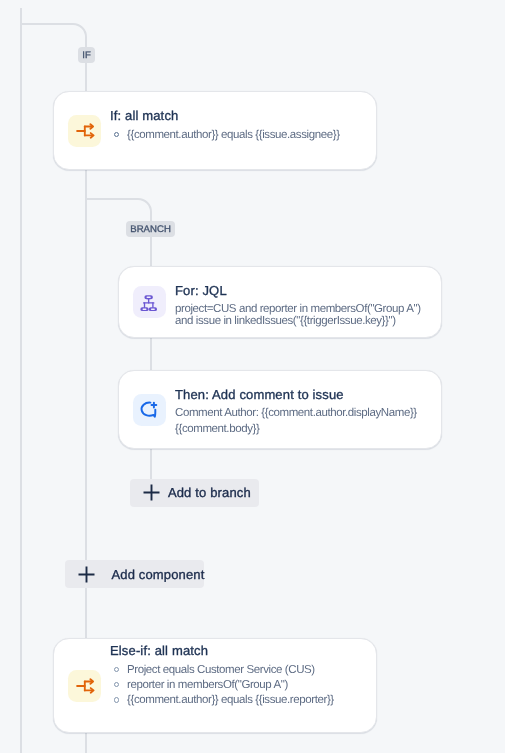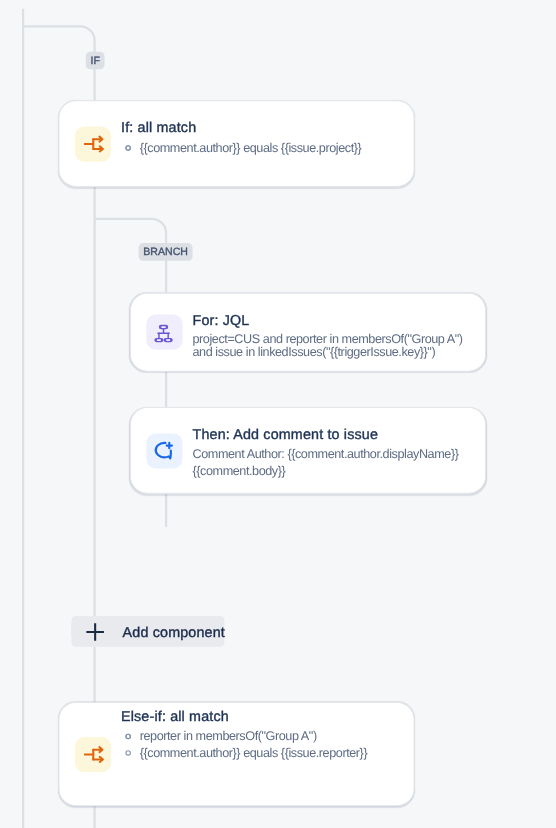--- a/index.html
+++ b/index.html
@@ -70,21 +70,21 @@
       </svg>
     </div>
     <div class="card-body" style="top:16px;">
       <div class="card-title">If: all match</div>
       <div style="height:4px"></div>
       <div class="cond">
         <span class="dot"></span>
       </div>
       <div class="cond">
         <span class="dot"></span>
-        <span>{{comment.author}} equals {{issue.project}}</span>
+        <span>{{comment.author}} equals {{issue.assignee}}</span>
       </div>
     </div>
   </div>
 
   <div class="card" style="left:118px;top:370px;width:324px;height:79px;">
     <div class="iconbox" style="background:#e9f2fe;">
       <svg width="33" height="32" viewBox="0 0 33 32" fill="none" stroke="#1868e8" stroke-width="1.95" stroke-linecap="round" stroke-linejoin="round">
         <path d="M17.4 8.6 A8.0 6.6 0 1 0 20.5 20.9 L21.8 22.8 Q22.3 20.6 22.3 18.4 L22.3 15.6"></path>
         <path d="M20.9 8.6 V13.5 M18.5 11.05 H23.3"></path>
       </svg>
@@ -116,20 +116,26 @@
       </svg>
     </div>
     <div class="card-body" style="top:16px;">
       <div class="card-title">For: JQL</div>
       <div style="height:4px"></div>
       <div class="sub" style="line-height:12px;">project=CUS and reporter in membersOf("Group A")</div>
       <div class="sub" style="line-height:12px;">and issue in linkedIssues("{{triggerIssue.key}}")</div>
     </div>
   </div>
 
+  <div class="btn" style="left:129.6px;top:479px;width:129.4px;height:27.5px;padding-left:13.3px;gap:8px;">
+    <svg class="plus" width="17" height="17" viewBox="0 0 17 17" stroke="#1c2b45" stroke-width="1.9" stroke-linecap="butt">
+      <path d="M8.5 0.5 V16.5 M0.5 8.5 H16.5"></path>
+    </svg>
+    <span>Add to branch</span>
+  </div>
 
   <div class="btn" style="left:65.1px;top:560px;width:139.4px;height:28px;padding-left:13.3px;gap:8px;justify-content:space-between;">
     <svg class="plus" width="17" height="17" viewBox="0 0 17 17" stroke="#1c2b45" stroke-width="1.9" stroke-linecap="butt">
       <path d="M8.5 0.5 V16.5 M0.5 8.5 H16.5"></path>
     </svg>
     <span>Add component</span>
   </div>
 
   <div class="card" style="left:53px;top:638px;width:324px;height:95px;">
     <div class="iconbox" style="background:#fcf7da;">
@@ -140,20 +146,21 @@
         <path d="M15.8 20.4 H23.0"></path>
         <path d="M21.4 9.2 L24.1 11.5 L21.4 13.8"></path>
         <path d="M21.7 18.1 L24.6 20.4 L21.7 22.7"></path>
       </svg>
     </div>
     <div class="card-body" style="top:4px;">
       <div class="card-title">Else-if: all match</div>
       <div style="height:4px"></div>
       <div class="cond">
         <span class="dot"></span>
+        <span>Project equals Customer Service (CUS)</span>
       </div>
       <div class="cond">
         <span class="dot"></span>
         <span>reporter in membersOf("Group A")</span>
       </div>
       <div class="cond">
         <span class="dot"></span>
         <span>{{comment.author}} equals {{issue.reporter}}</span>
       </div>
     </div>

